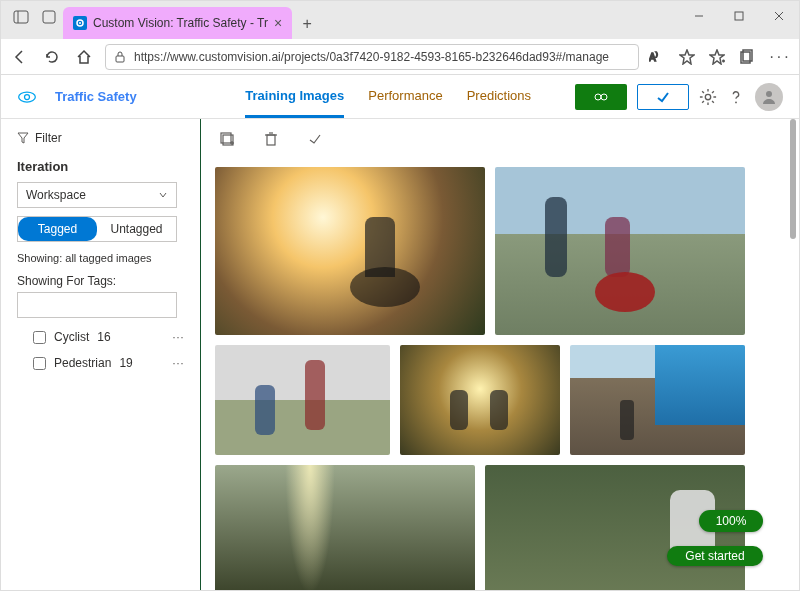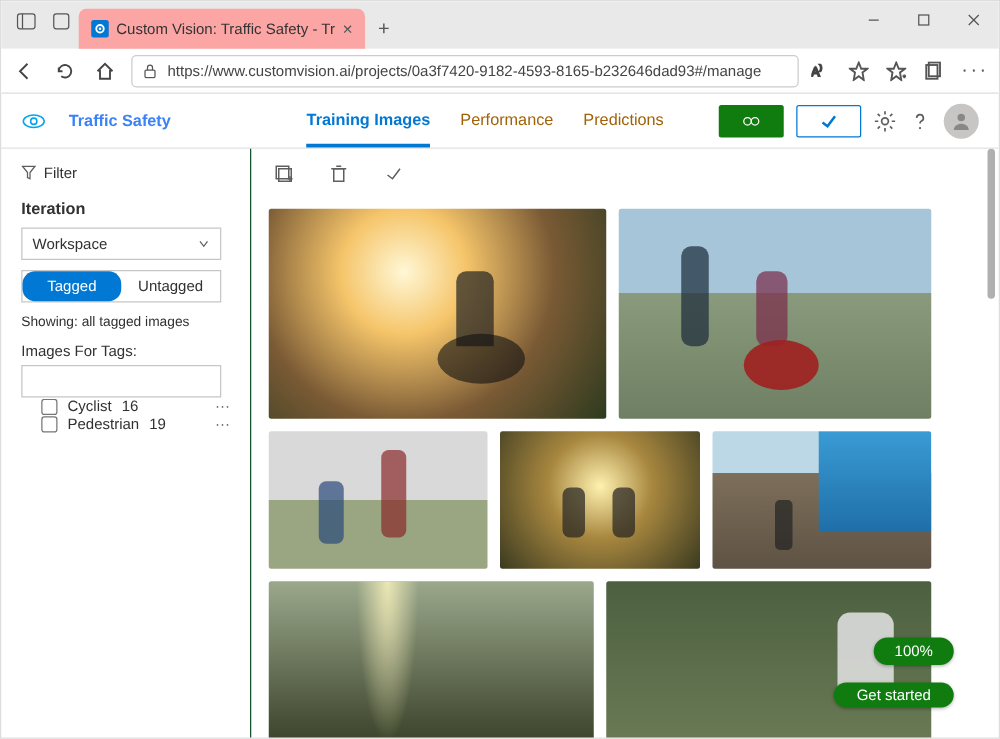--- a/index.html
+++ b/index.html
@@ -2,21 +2,21 @@
 <html><head>
 <meta charset="utf-8">
 <style>
   * { box-sizing: border-box; margin: 0; padding: 0; font-family: "Segoe UI", Arial, sans-serif; }
   body { background: #fff; width: 800px; height: 591px; overflow: hidden; position: relative; border:1px solid #ddd; }
 
   
   .titlebar { height: 38px; background: #e9e9e9; display: flex; align-items: flex-end; padding-left: 8px; }
   .tb-left-icons { display:flex; gap:12px; padding:8px 6px 8px 4px; align-self:flex-start;}
   .tb-icon { width:16px; height:16px; fill:#555; }
-  .tab { background:#fca5a5; border-radius:6px 6px 0 0; height:32px; display:flex; align-items:center; padding:0 10px; gap:6px; min-width:170px; font-size:12px; color:#333; position:relative;}
+  .tab { background:#f0abfc; border-radius:6px 6px 0 0; height:32px; display:flex; align-items:center; padding:0 10px; gap:6px; min-width:170px; font-size:12px; color:#333; position:relative;}
   .tab .favicon { width:14px; height:14px; background:#0078d4; display:flex; align-items:center; justify-content:center; border-radius:2px;}
   .tab .favicon svg{width:10px;height:10px;fill:#fff;}
   .tab .close { margin-left:auto; font-size:14px; color:#555;}
   .newtab { width:30px; height:30px; display:flex; align-items:center; justify-content:center; color:#555; font-size:16px;}
   .win-controls { margin-left:auto; display:flex; align-self:flex-start; }
   .win-btn { width:40px; height:30px; display:flex; align-items:center; justify-content:center; color:#555;}
   .win-btn svg{width:10px;height:10px;stroke:#555;stroke-width:1;fill:none;}
 
   .addrbar { height:36px; background:#fff; border-bottom:1px solid #ddd; display:flex; align-items:center; padding:0 8px; gap:10px;}
   .nav-ico { width:16px; height:16px; fill:none; stroke:#444; stroke-width:1.5;}
@@ -46,21 +46,21 @@
   .filter-row { display:flex; align-items:center; gap:6px; font-size:12px;}
   .section-label { font-weight:600; margin-top:14px; font-size:13px;}
   .select { margin-top:8px; width:160px; height:26px; border:1px solid #c8c6c4; background:#fff; padding:0 8px; font-size:12px; display:flex; align-items:center; justify-content:space-between;}
   .tags-head { display:flex; justify-content:space-between; align-items:center; margin-top:24px;}
   .toggle-group { display:flex; margin-top:8px; border:1px solid #c8c6c4; width:160px;}
   .toggle-btn { flex:1; text-align:center; padding:5px 0; font-size:12px;border-radius:10px;}
   .toggle-btn.active { background:#0078d4; color:#fff;}
   .showing { font-size:11px; margin-top:10px; color:#323130;}
   .search-label { font-size:12px; margin-top:10px;}
   .search-box { width:160px; height:26px; border:1px solid #c8c6c4; margin-top:4px;}
-  .tag-row { display:flex; align-items:flex-end; gap:8px; margin-top:0; font-size:12px;padding-left:16px;}
+  .tag-row { display:flex; align-items:flex-end; gap:8px; margin-top:12px; font-size:12px;padding-left:16px;}
   .tag-row input[type=checkbox]{ width:13px; height:13px;}
   .tag-row .more { margin-left:auto; color:#605e5c;}
 
   
   .content { flex:1; overflow:hidden; position:relative; padding:12px 20px 0 14px;}
   .toolbar { display:flex; gap:28px; align-items:center; padding-left:4px;}
   .tool-ico { width:16px; height:16px; stroke:#605e5c; fill:none; stroke-width:1.2;}
   .gallery { margin-top:20px; }
   .grow { display:flex; gap:10px; margin-bottom:10px;}
   .thumb { background:#aab; border-radius:2px; background-size:cover; background-position:center; position:relative; overflow:hidden;}
@@ -228,21 +228,21 @@
       <span>Workspace</span>
       <svg width="10" height="10" viewBox="0 0 10 10">
           <polyline points="2,3 5,7 8,3" fill="none" stroke="#605e5c"></polyline>
         </svg>
     </div>
     <div class="toggle-group">
       <div class="toggle-btn active">Tagged</div>
       <div class="toggle-btn">Untagged</div>
     </div>
     <div class="showing">Showing: all tagged images</div>
-    <div class="search-label">Images For Tags:</div>
+    <div class="search-label">Showing For Tags:</div>
     <input class="search-box" type="text" style="">
     <div class="tag-row">
       <input type="checkbox" style="">
       <span>Cyclist</span>
       <span>16</span>
       <span class="more">···</span>
     </div>
     <div class="tag-row">
       <input type="checkbox" style="">
       <span>Pedestrian</span>

